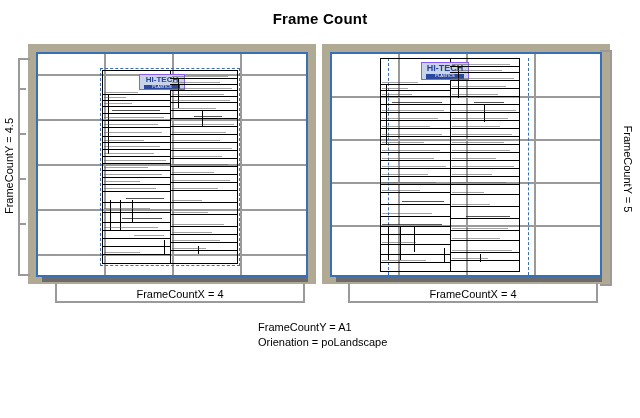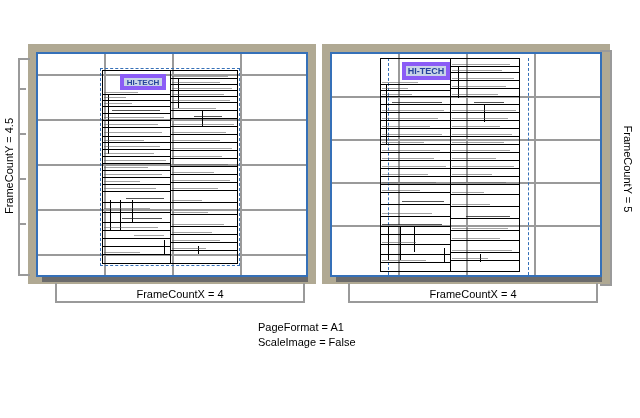--- a/index.html
+++ b/index.html
@@ -105,23 +105,24 @@
     background: #5a5a5a;
     opacity: .55;
     height: 1px;
   }
   .txt.dk { background: #1a1a1a; opacity: .75; }
 
   
   .logo {
     position: absolute;
     background: #c9d4e8;
-    border: 4px solid #8b5cf6;
+    border: 1px solid #8b5cf6;
     box-sizing: border-box;
     overflow: hidden;
+    margin-left: 19px;
   }
   .logo-text {
     position: absolute;
     left: 0; top: 0;
     width: 100%;
     text-align: center;
     font-family: "Liberation Sans", sans-serif;
     font-weight: bold;
     color: #24429b;
     line-height: 1;
@@ -190,20 +191,21 @@
     color: #000000;
     line-height: 15px;
   }
   .props div { white-space: nowrap; }
 </style>
 </head>
 <body>
 
 <div class="root">
 
+  <div class="title">Frame Count</div>
 
   <div class="panel" style="left:28px; top:44px; width:288px; height:240px;">
     <div class="board" style="left:0; top:0; width:288px; height:240px;"></div>
     <div class="page" style="left:8px; top:8px; width:272px; height:225px;">
 
       <div class="grid-line-v" style="left:66px;"></div>
       <div class="grid-line-v" style="left:134px;"></div>
       <div class="grid-line-v" style="left:202px;"></div>
 
       <div class="grid-line-h" style="top:20px;"></div>
@@ -471,17 +473,17 @@
     <div style="position:absolute; left:14px; top:233px; width:266px; height:5px; background:#6b6b6b;"></div>
   </div>
 
   <div class="bracket-v right-side" style="left:600px; top:50px; width:12px; height:236px;"></div>
   <div class="label-v cw" style="left:578px; top:163px; width:100px; text-align:center;">FrameCountY = 5</div>
 
   <div class="bracket-h" style="left:348px; top:283px; width:250px; height:20px;"></div>
   <div class="label-h" style="left:348px; top:288px; width:250px;">FrameCountX = 4</div>
 
   <div class="props">
-    <div>PageFormat = A1</div>
-    <div>ScaleImage = False</div>
+    <div>FrameCountY = A1</div>
+    <div>Orienation = poLandscape</div>
   </div>
 
 </div>
 
 </body></html>

